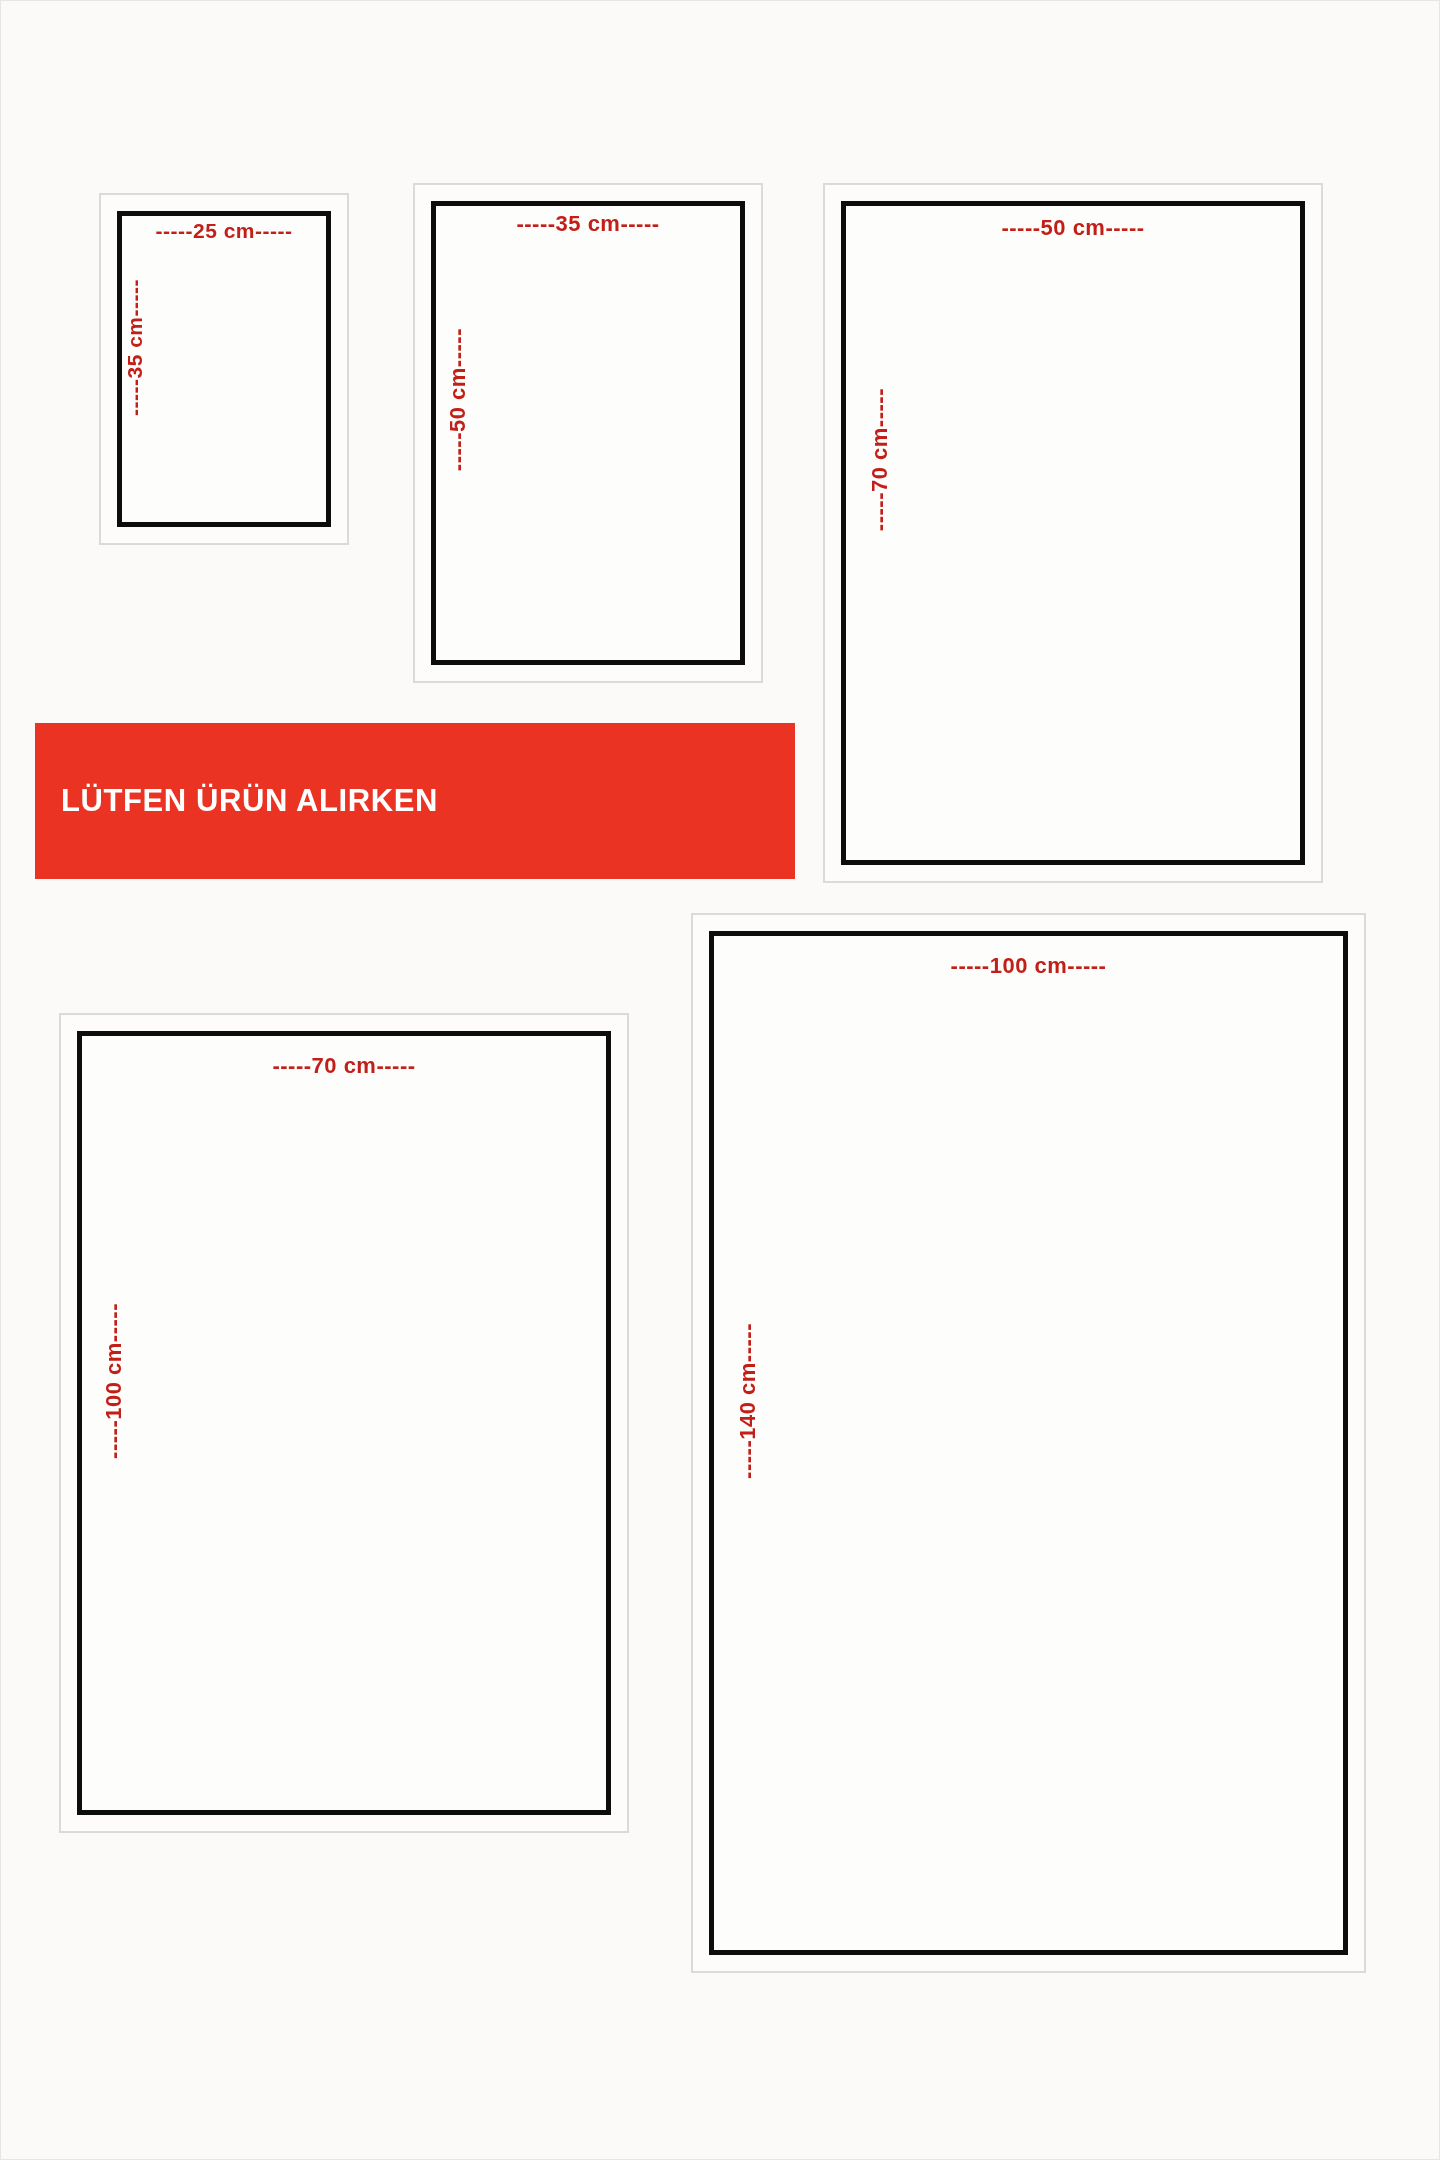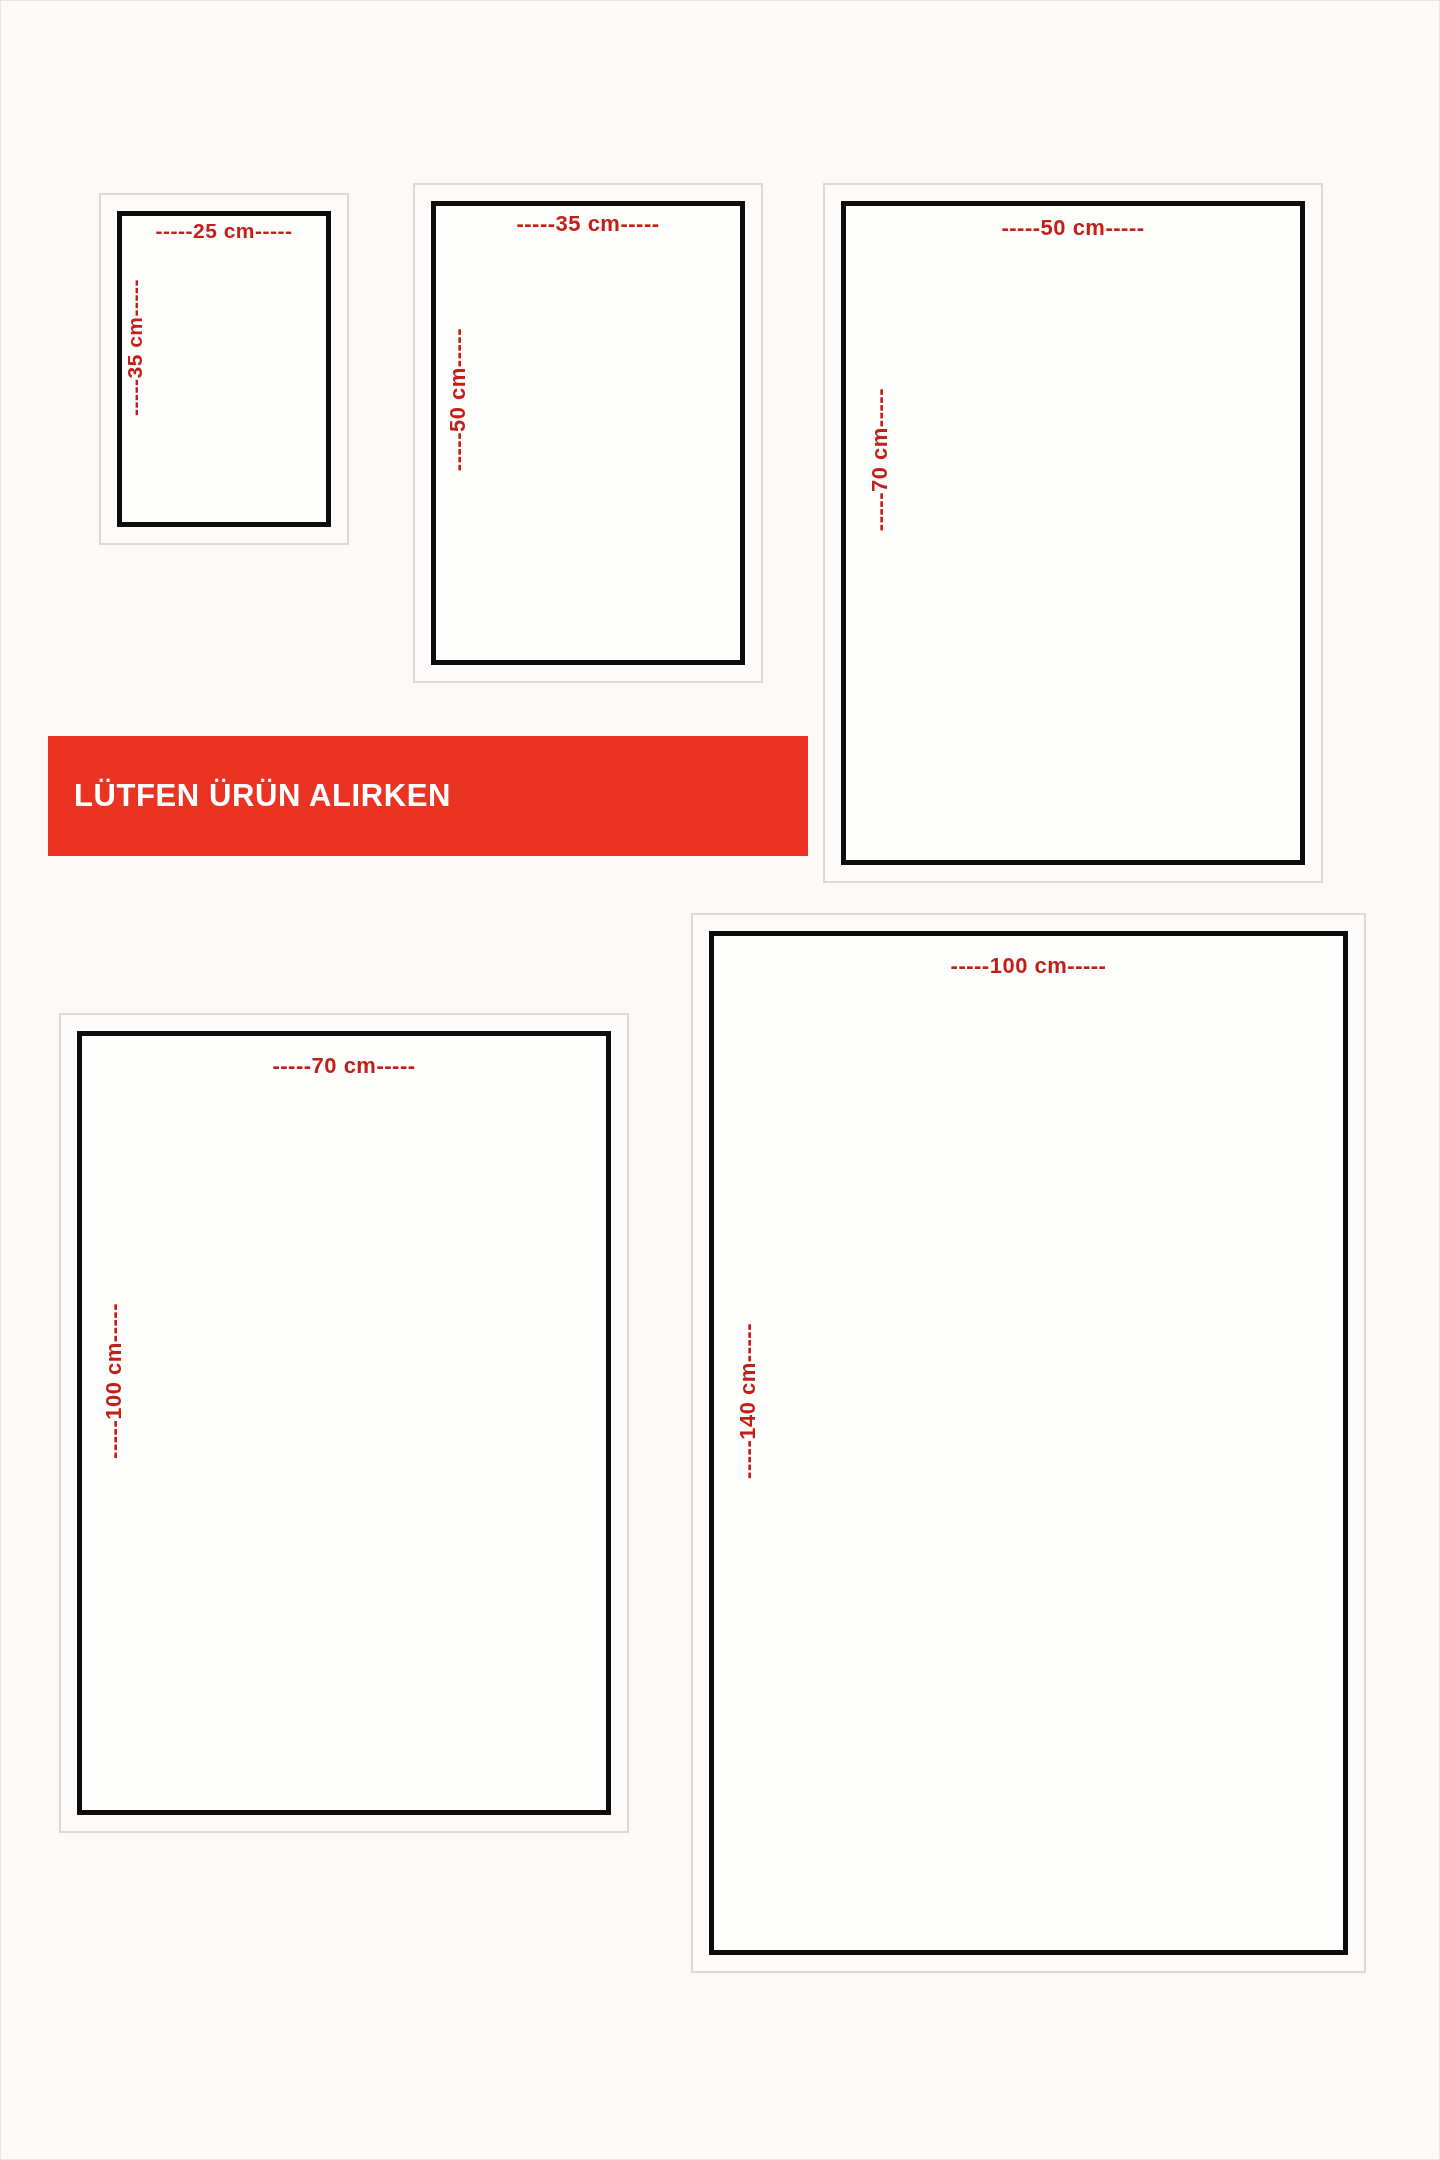--- a/index.html
+++ b/index.html
@@ -92,21 +92,21 @@
     <div class="dim horiz" style="top:26px; font-size:22px;">-----35 cm-----</div>
     <div class="dim vert" style="left:30px; top:50%; margin-top:-105px; font-size:22px;">-----50 cm-----</div>
   </div>
 
   <div class="frame" style="left:822px; top:182px; width:500px; height:700px;">
     <div class="inner"></div>
     <div class="dim horiz" style="top:30px; font-size:22px;">-----50 cm-----</div>
     <div class="dim vert" style="left:42px; top:50%; margin-top:-145px; font-size:22px;">-----70 cm-----</div>
   </div>
 
-  <div id="warning-banner" style="left:47px; top:722px; width:760px; height:120px;margin-top:13px;">
+  <div id="warning-banner" style="left:34px; top:722px; width:760px; height:156px;">
     <div class="line">LÜTFEN ÜRÜN ALIRKEN</div>
   </div>
 
   <div class="frame" style="left:58px; top:1012px; width:570px; height:820px;">
     <div class="inner"></div>
     <div class="dim horiz" style="top:38px; font-size:22px;">-----70 cm-----</div>
     <div class="dim vert" style="left:40px; top:50%; margin-top:-120px; font-size:22px;">-----100 cm-----</div>
   </div>
 
   <div class="frame" style="left:690px; top:912px; width:675px; height:1060px;">

